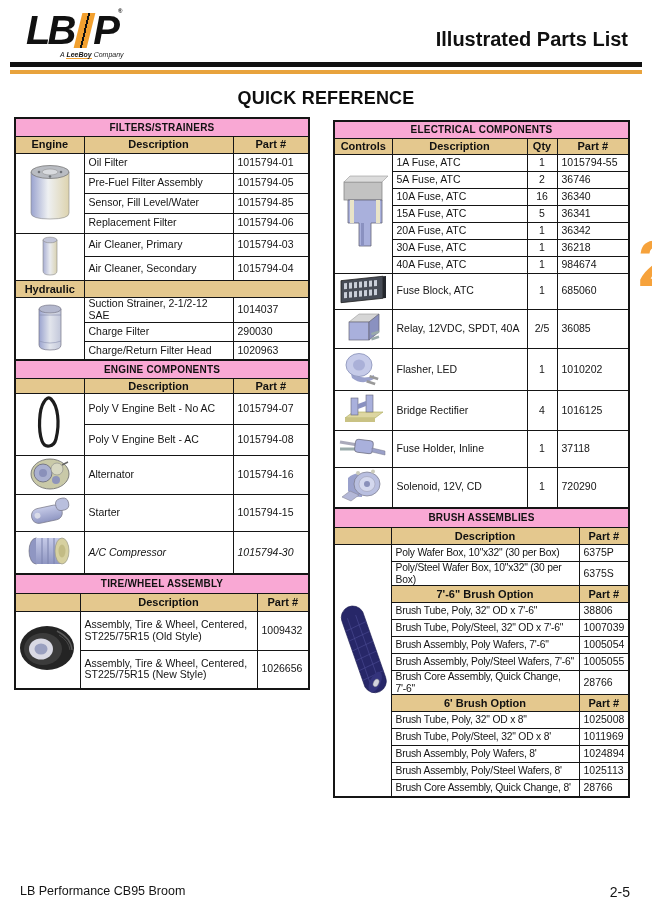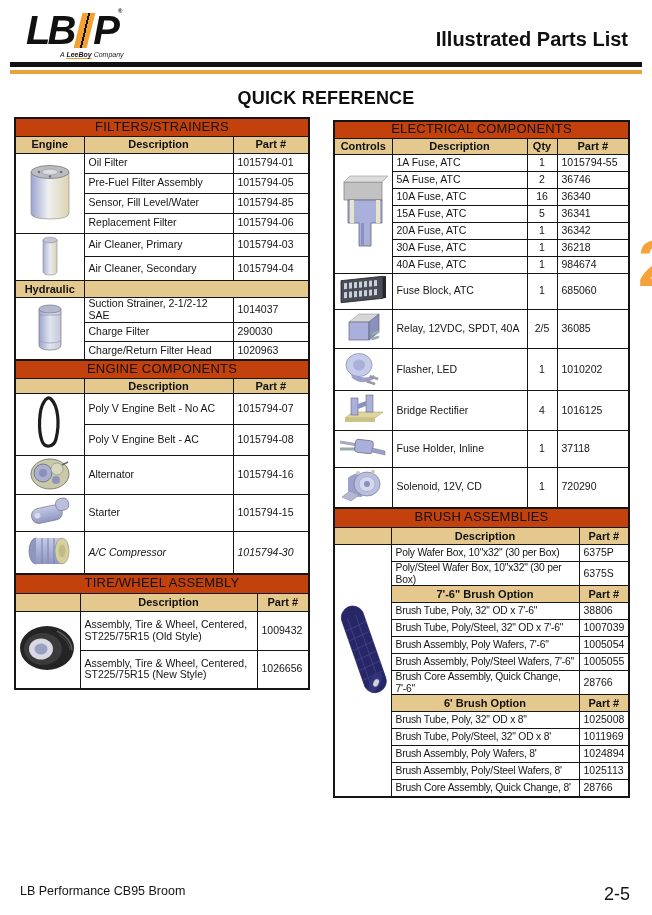--- a/index.html
+++ b/index.html
@@ -20,40 +20,40 @@
   #page-heading{position:absolute;left:0;right:0;top:88px;text-align:center;font-size:18px;font-weight:bold;letter-spacing:0.2px;color:#0e0e0e;}
 
   
   #left-col{position:absolute;left:14px;top:117px;width:294px;}
   #right-col{position:absolute;left:333px;top:120px;width:295px;}
   .tbl-stack + .tbl-stack{margin-top:-2px;border-radius:10px;}
 
   
   table{border-collapse:collapse;table-layout:fixed;width:100%;border:2px solid #151515;}
   th,td{border:1px solid #151515;font-size:10.5px;padding:0 4px;line-height:1.12;overflow:hidden;}
-  .sec-hdr{background:#c2410c;font-size:13px;font-weight:normal;text-align:center;letter-spacing:0.2px;color:#111;}
+  .sec-hdr{background:#f9a8d4;font-size:10px;font-weight:bold;text-align:center;letter-spacing:0.2px;color:#111;}
   .col-hdr{background:#E4C88E;font-weight:bold;font-size:11px;text-align:center;color:#111;}
   .icon-cell{text-align:center;vertical-align:middle;padding:1px;background:#fff;}
   td.desc{text-align:left;background:#fff;}
   td.part{text-align:left;background:#fff;}
   td.qty{text-align:center;background:#fff;}
   .sub-label{background:#E4C88E;font-weight:bold;font-size:11px;text-align:center;color:#111;}
   .sub-rest{background:#E4C88E;}
   td.sub-opt{background:#E4C88E;font-weight:bold;font-size:11px;text-align:center;color:#111;}
   td.sub-part{background:#E4C88E;font-weight:bold;font-size:11px;text-align:center;color:#111;}
   #t-brush td.desc{font-size:10.3px;letter-spacing:-0.2px;}
   .brush-cell{vertical-align:top;text-align:center;padding:58px 0 0 0;background:#fff;}
 
   
   #side-tab{position:absolute;right:0;top:235px;width:14px;height:62px;overflow:hidden;}
   #side-tab span{display:block;font-size:64px;line-height:58px;font-weight:bold;color:#F6A23B;font-family:"Liberation Sans",sans-serif;}
 
   
   #footer-left{position:absolute;left:20px;top:884px;font-size:12.5px;color:#141414;}
-  #footer-right{position:absolute;right:22px;top:884px;font-size:18px;color:#141414;}
+  #footer-right{position:absolute;right:22px;top:884px;font-size:14px;color:#141414;}
 </style>
 </head>
 <body>
 
 <div id="page">
 
   <div id="logo">
     <div id="logo-letters">
       <span class="logo-ltr">LB</span>
       <span id="logo-slash"></span>

